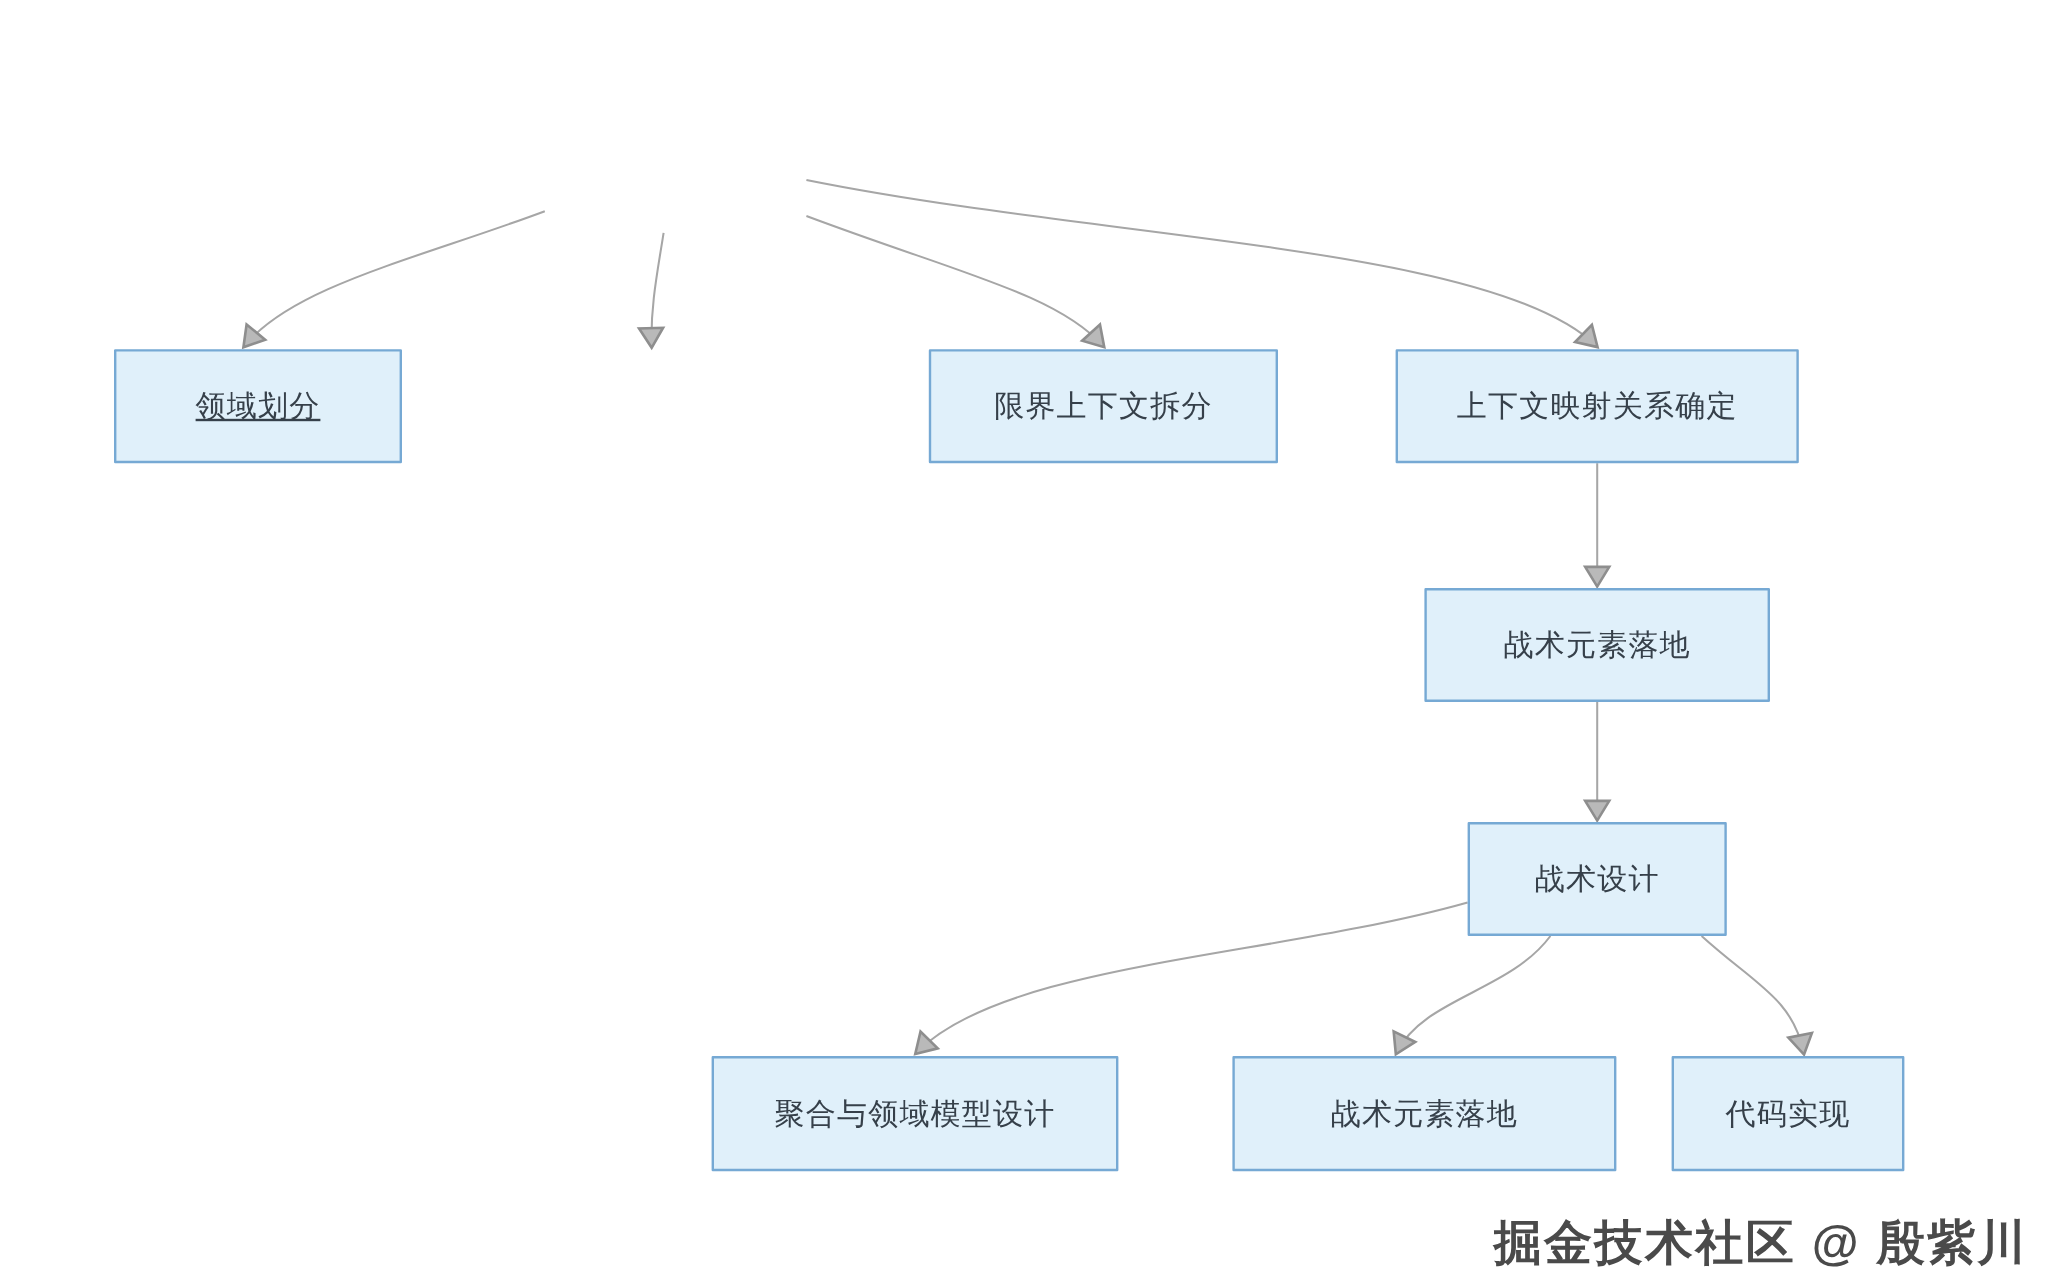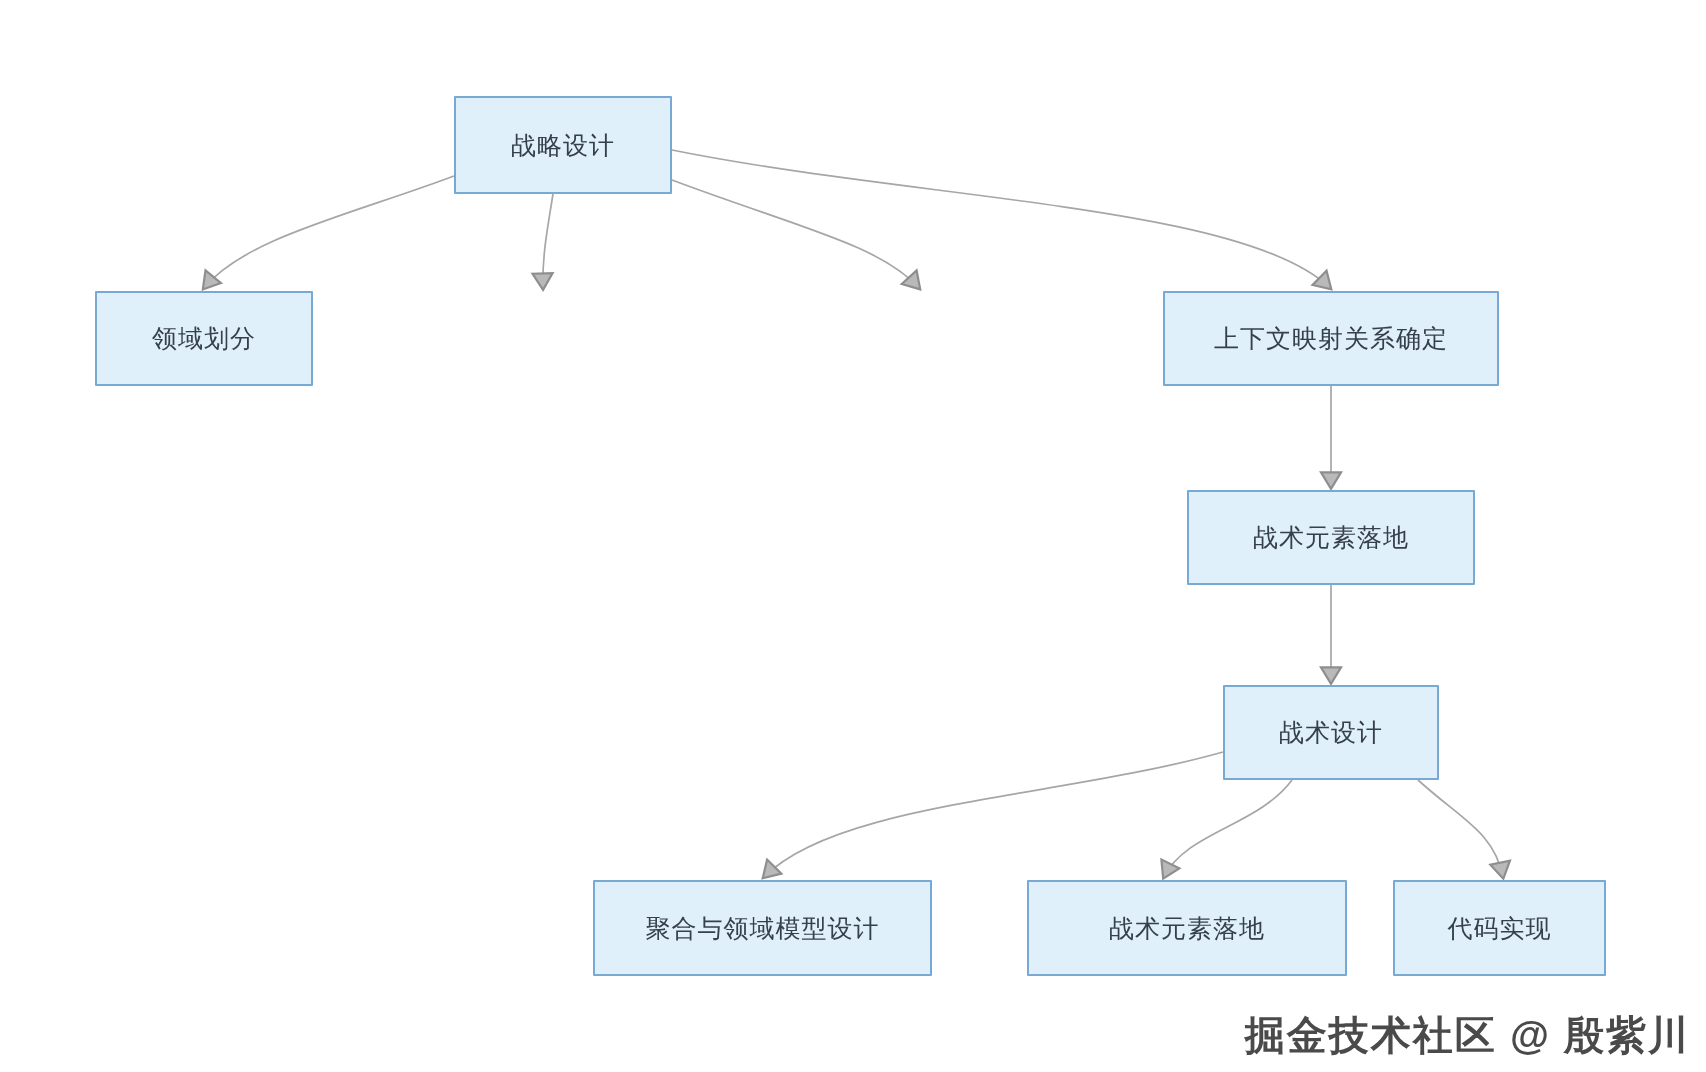--- a/index.html
+++ b/index.html
@@ -68,33 +68,33 @@
     <path class="edge" d="M 553 194 C 548 226, 542 255, 543 288" marker-end="url(#arrow)"></path>
     <path class="edge" d="M 672 180 C 800 228, 880 245, 919 288" marker-end="url(#arrow)"></path>
     <path class="edge" d="M 672 150 C 920 200, 1245 205, 1330 288" marker-end="url(#arrow)"></path>
     <path class="edge" d="M 1331 386 L 1331 487" marker-end="url(#arrow)"></path>
     <path class="edge" d="M 1331 585 L 1331 682" marker-end="url(#arrow)"></path>
     <path class="edge" d="M 1223 752 C 1060 798, 838 802, 764 877" marker-end="url(#arrow)"></path>
     <path class="edge" d="M 1292 780 C 1258 826, 1186 832, 1164 877" marker-end="url(#arrow)"></path>
     <path class="edge" d="M 1418 780 C 1462 820, 1494 832, 1503 877" marker-end="url(#arrow)"></path>
   </svg>
 
-  <div class="node" style="left:454px; top:96px; width:218px; height:98px;">战略设计</div>
 
-  <div class="node" style="left:95px; top:291px; width:218px; height:95px;">领域划分</div>
+  <div class="node" style="left:95px; top:291px; width:240px; height:95px;text-decoration:underline;">领域划分</div>
 
 
+  <div class="node" style="left:774px; top:291px; width:291px; height:95px;">限界上下文拆分</div>
 
   <div class="node" style="left:1163px; top:291px; width:336px; height:95px;">上下文映射关系确定</div>
 
   <div class="node" style="left:1187px; top:490px; width:288px; height:95px;">战术元素落地</div>
 
   <div class="node" style="left:1223px; top:685px; width:216px; height:95px;">战术设计</div>
 
   <div class="node" style="left:593px; top:880px; width:339px; height:96px;">聚合与领域模型设计</div>
 
   <div class="node" style="left:1027px; top:880px; width:320px; height:96px;">战术元素落地</div>
 
-  <div class="node" style="left:1393px; top:880px; width:213px; height:96px;">代码实现</div>
+  <div class="node" style="left:1393px; top:880px; width:194px; height:96px;">代码实现</div>
 
   <div class="watermark">掘金技术社区 @ 殷紫川</div>
 
 </div>
 
 </body></html>

